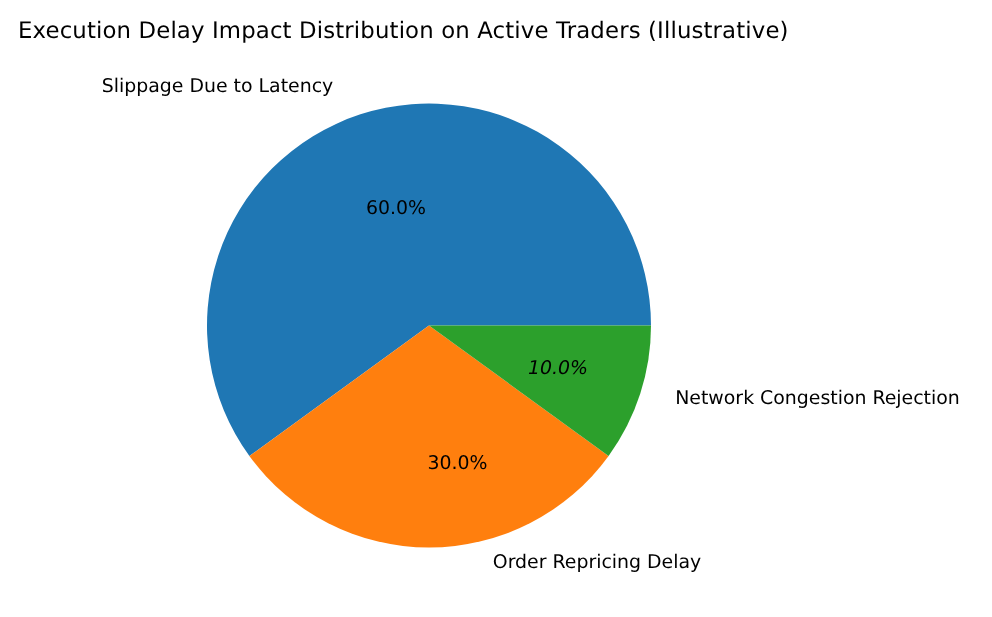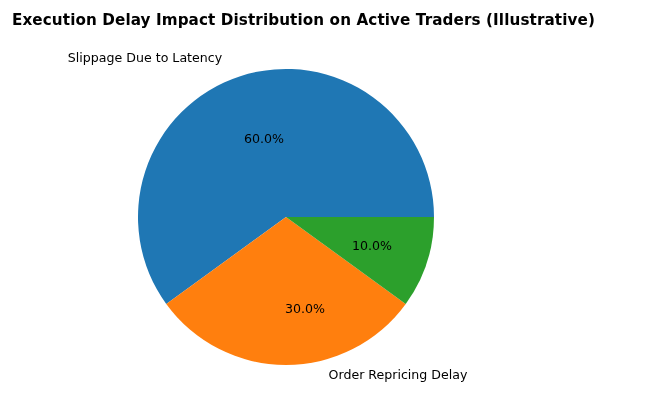--- a/index.html
+++ b/index.html
@@ -19,21 +19,20 @@
     overflow: hidden;
   }
   #chart-title {
     position: absolute;
     left: 12px;
     top: 11px;
     font-size: 15.2px;
     color: #000000;
     white-space: nowrap;
     letter-spacing: 0.1px;
-    font-weight: bold;
   }
   #pie-area {
     position: absolute;
     left: 0;
     top: 0;
     width: 661px;
     height: 411px;
   }
   .slice-label {
     position: absolute;
@@ -63,20 +62,21 @@
 
     <path fill="#ff7f0e" d="M 286 217 L 166.27 303.99 A 148 148 0 0 0 405.73 303.99 Z"></path>
 
     <path fill="#2ca02c" d="M 286 217 L 405.73 303.99 A 148 148 0 0 0 434.00 217.00 Z"></path>
   </svg>
 
   <div class="slice-label" style="left:145px; top:57px;">Slippage Due to Latency</div>
 
   <div class="slice-label" style="left:350px; top:374px;margin-left:48px;">Order Repricing Delay</div>
 
+  <div class="slice-label" style="left:545px; top:265px;">Network Congestion Rejection</div>
 
   <div class="wedge-pct" style="left:264px; top:138px;text-align:center;">60.0%</div>
 
   <div class="wedge-pct" style="left:285px; top:308px;margin-left:20px;">30.0%</div>
 
-  <div class="wedge-pct" style="left:372px; top:245px;">10.0%</div>
+  <div class="wedge-pct" style="left:372px; top:245px;font-style:italic;">10.0%</div>
 
 </div>
 
 </body></html>

